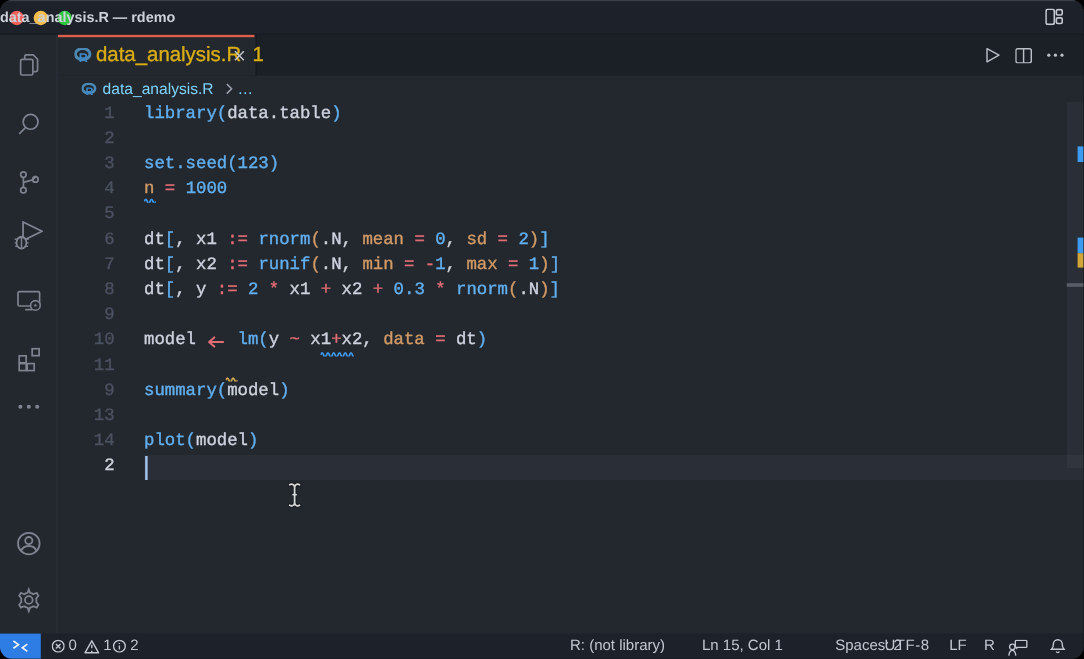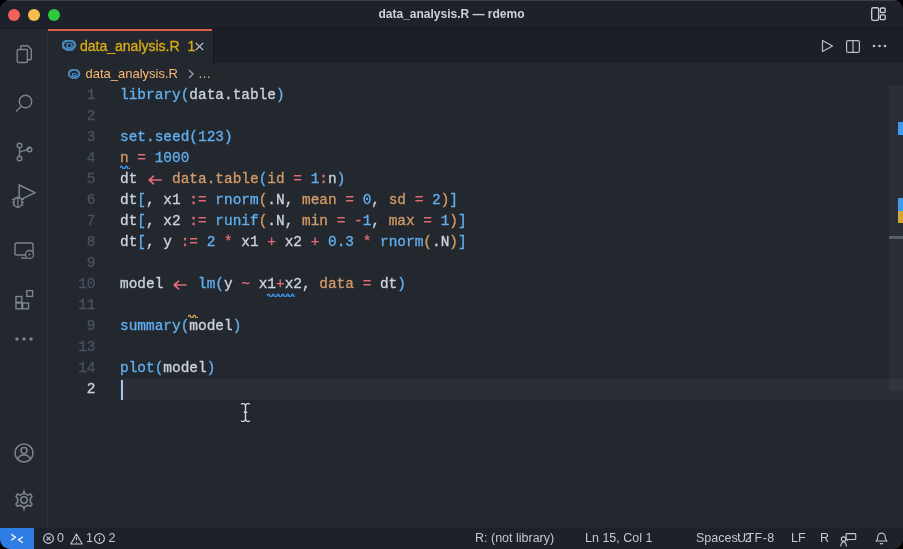--- a/index.html
+++ b/index.html
@@ -4,30 +4,30 @@
 <style>
   html,body{margin:0;padding:0;background:#000;width:903px;height:549px;overflow:hidden}
   *{box-sizing:border-box}
   .win{position:absolute;left:0;top:0;width:903px;height:549px;background:#23272e;
        border-radius:10px 10px 10px 10px;overflow:hidden;font-family:"Liberation Sans",sans-serif}
   .abs{position:absolute}
   
   .titlebar{position:absolute;left:0;top:0;width:903px;height:29px;background:#1d212a;
             border-top:1px solid #3b4048;border-bottom:1px solid #161a20}
   .light{position:absolute;top:8.5px;width:12px;height:12px;border-radius:50%}
-  .title{position:absolute;top:0;left:0;width:903px;height:28px;line-height:28px;text-align:center;
+  .title{position:absolute;top:0;left:0;width:903px;height:28px;line-height:28px;
          color:#cdd1d8;font-size:12px;font-weight:700;letter-spacing:0px}
   
   .tabbar{position:absolute;left:48px;top:29px;width:855px;height:34px;background:#1b1f26}
   .tab{position:absolute;left:0;top:0;width:166px;height:34px;background:#23272e;border-right:1px solid #14171c}
   .tabacc{position:absolute;left:0;top:-0.5px;width:164px;height:2.5px;background:#dd5e4c}
-  .tablabel{position:absolute;left:32px;top:0;height:34px;line-height:34px;font-size:14px;color:#d9ad15;-webkit-text-stroke:0.3px currentColor}
+  .tablabel{position:absolute;left:32px;top:0;height:34px;line-height:34px;font-size:17px;color:#d9ad15;-webkit-text-stroke:0.3px currentColor}
   
   .crumbs{position:absolute;left:48px;top:63px;width:855px;height:22px;background:#23272e}
-  .crumbtxt{position:absolute;left:37.5px;top:0;height:22px;line-height:22px;font-size:13px;color:#fdba74}
+  .crumbtxt{position:absolute;left:37.5px;top:0;height:22px;line-height:22px;font-size:13px;color:#7dd3fc}
   
   .editor{position:absolute;left:48px;top:85px;width:855px;height:443px;background:#23272e}
   .code,.lnum{font-family:"Liberation Mono",monospace;font-size:14.45px;white-space:pre;-webkit-text-stroke:0.32px currentColor}
   .lnum{position:absolute;left:0;width:47.5px;height:21px;line-height:21px;text-align:right;color:#4a5160}
   .line{position:absolute;left:72px;height:21px;line-height:21px;color:#ccd3de}
   .b{color:#61afef}.r{color:#e06c75}.o{color:#d19a66}
   .lig{display:inline-block;width:2ch;height:21px;vertical-align:top;position:relative}
   .lig svg{position:absolute;left:1.5px;top:5.5px}
   .curline{position:absolute;left:72px;top:294px;width:783px;height:21px;background:#2a2e37}
   .cursor{position:absolute;left:72.5px;top:294.5px;width:2px;height:20px;background:#a6c6f2}
@@ -114,23 +114,20 @@
     <div class="lnum" style="top:189px">10</div>
     <div class="lnum" style="top:210px">11</div>
     <div class="lnum" style="top:231px">9</div>
     <div class="lnum" style="top:252px">13</div>
     <div class="lnum" style="top:273px">14</div>
     <div class="lnum" style="top:294px;color:#ccd3dd">2</div>
 
     <div class="line code" style="top:0"><span class="b">library(</span>data.table<span class="b">)</span></div>
     <div class="line code" style="top:42px"><span class="b">set.seed(123)</span></div>
     <div class="line code" style="top:63px"><span class="o">n</span> <span class="r">=</span> <span class="b">1000</span></div>
-    <div class="line code" style="top:84px">dt <span class="r lig"><svg width="14" height="10" viewBox="0 0 14 10" fill="none" stroke="#e06c75" stroke-width="1.7" stroke-linecap="round" stroke-linejoin="round">
-            <path d="M1.2 5 H13 M5.6 1.2 L1.2 5 L5.6 8.8"></path>
-          </svg></span> <span class="o">data.table</span><span class="b">(</span><span class="o">id</span> <span class="r">=</span> <span class="b">1</span><span class="r">:</span>n<span class="b">)</span></div>
     <div class="line code" style="top:105px">dt<span class="b">[</span>, x1 <span class="r">:=</span> <span class="b">rnorm</span><span class="o">(</span>.N, <span class="o">mean</span> <span class="r">=</span> <span class="b">0</span>, <span class="o">sd</span> <span class="r">=</span> <span class="b">2</span><span class="o">)</span><span class="b">]</span></div>
     <div class="line code" style="top:126px">dt<span class="b">[</span>, x2 <span class="r">:=</span> <span class="b">runif</span><span class="o">(</span>.N, <span class="o">min</span> <span class="r">=</span> <span class="r">-</span><span class="b">1</span>, <span class="o">max</span> <span class="r">=</span> <span class="b">1</span><span class="o">)</span><span class="b">]</span></div>
     <div class="line code" style="top:147px">dt<span class="b">[</span>, y <span class="r">:=</span> <span class="b">2</span> <span class="r">*</span> x1 <span class="r">+</span> x2 <span class="r">+</span> <span class="b">0.3</span> <span class="r">*</span> <span class="b">rnorm</span><span class="o">(</span>.N<span class="o">)</span><span class="b">]</span></div>
     <div class="line code" style="top:189px">model <span class="r lig"><svg width="14" height="10" viewBox="0 0 14 10" fill="none" stroke="#e06c75" stroke-width="1.7" stroke-linecap="round" stroke-linejoin="round">
             <path d="M1.2 5 H13 M5.6 1.2 L1.2 5 L5.6 8.8"></path>
           </svg></span> <span class="b">lm(</span>y <span class="r">~</span> x1<span class="r">+</span>x2, <span class="o">data</span> <span class="r">=</span> dt<span class="b">)</span></div>
     <div class="line code" style="top:231px"><span class="b">summary(</span>model<span class="b">)</span></div>
     <div class="line code" style="top:273px"><span class="b">plot(</span>model<span class="b">)</span></div>
     <div class="cursor"></div>
 

